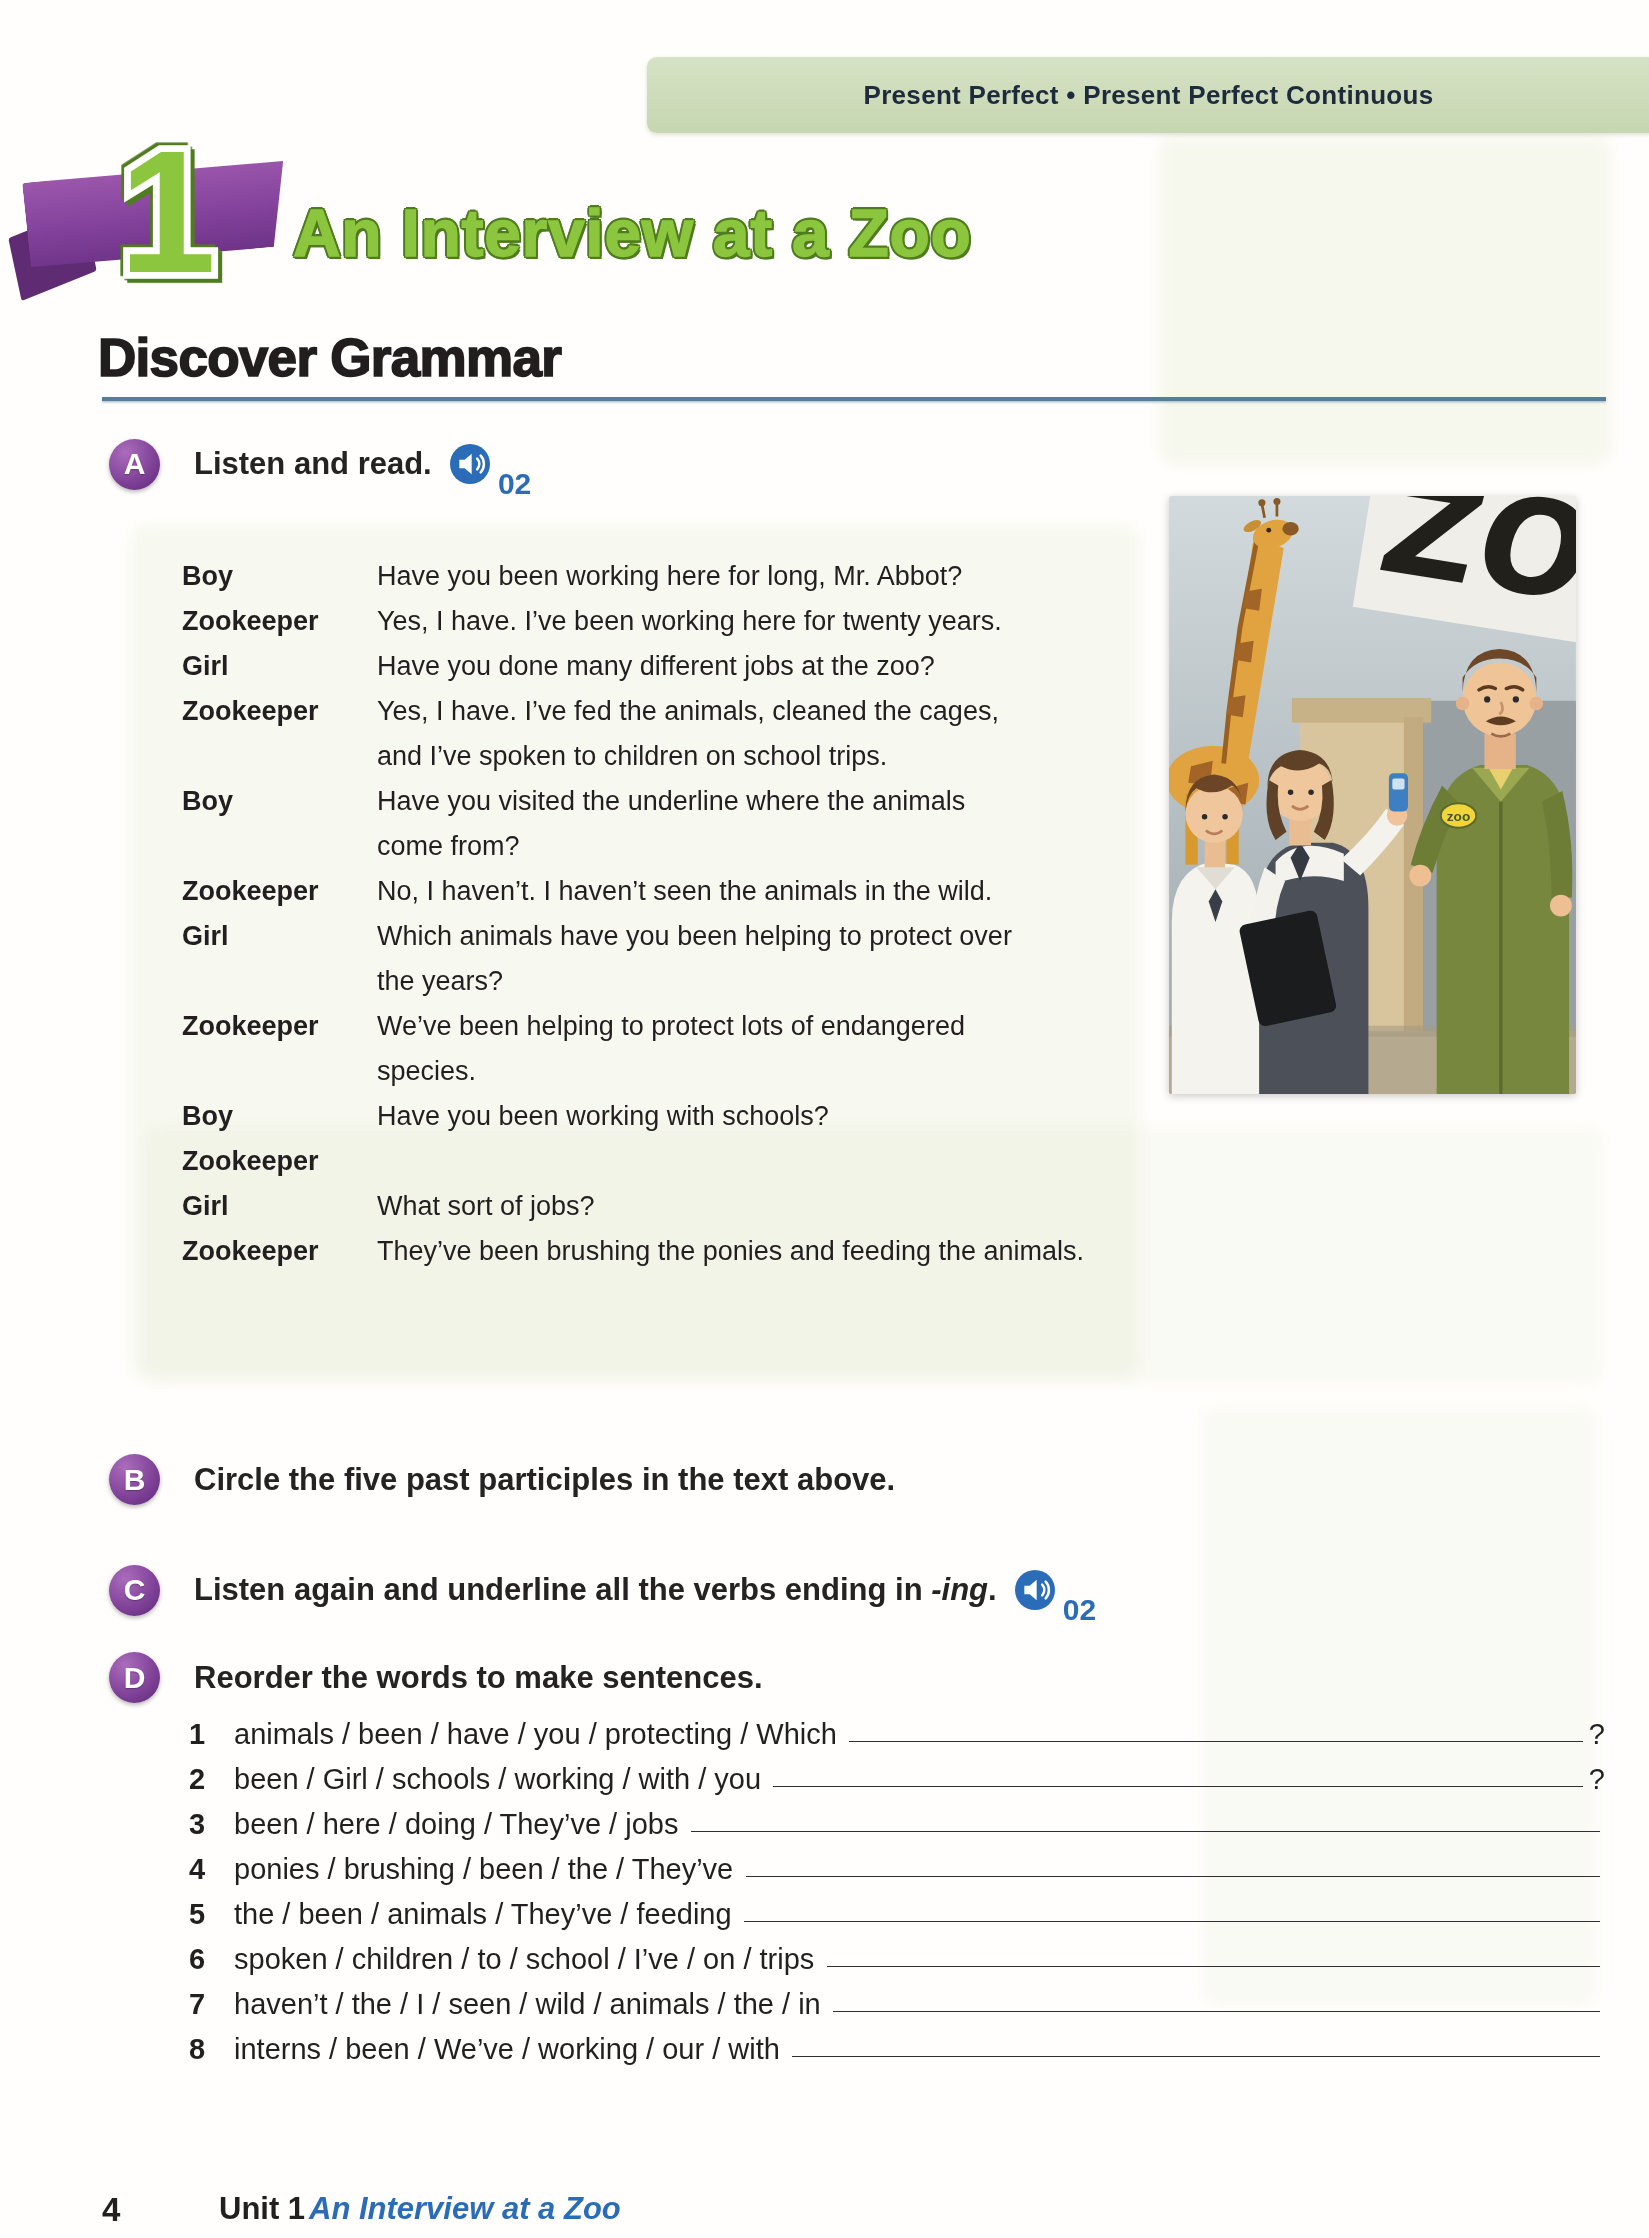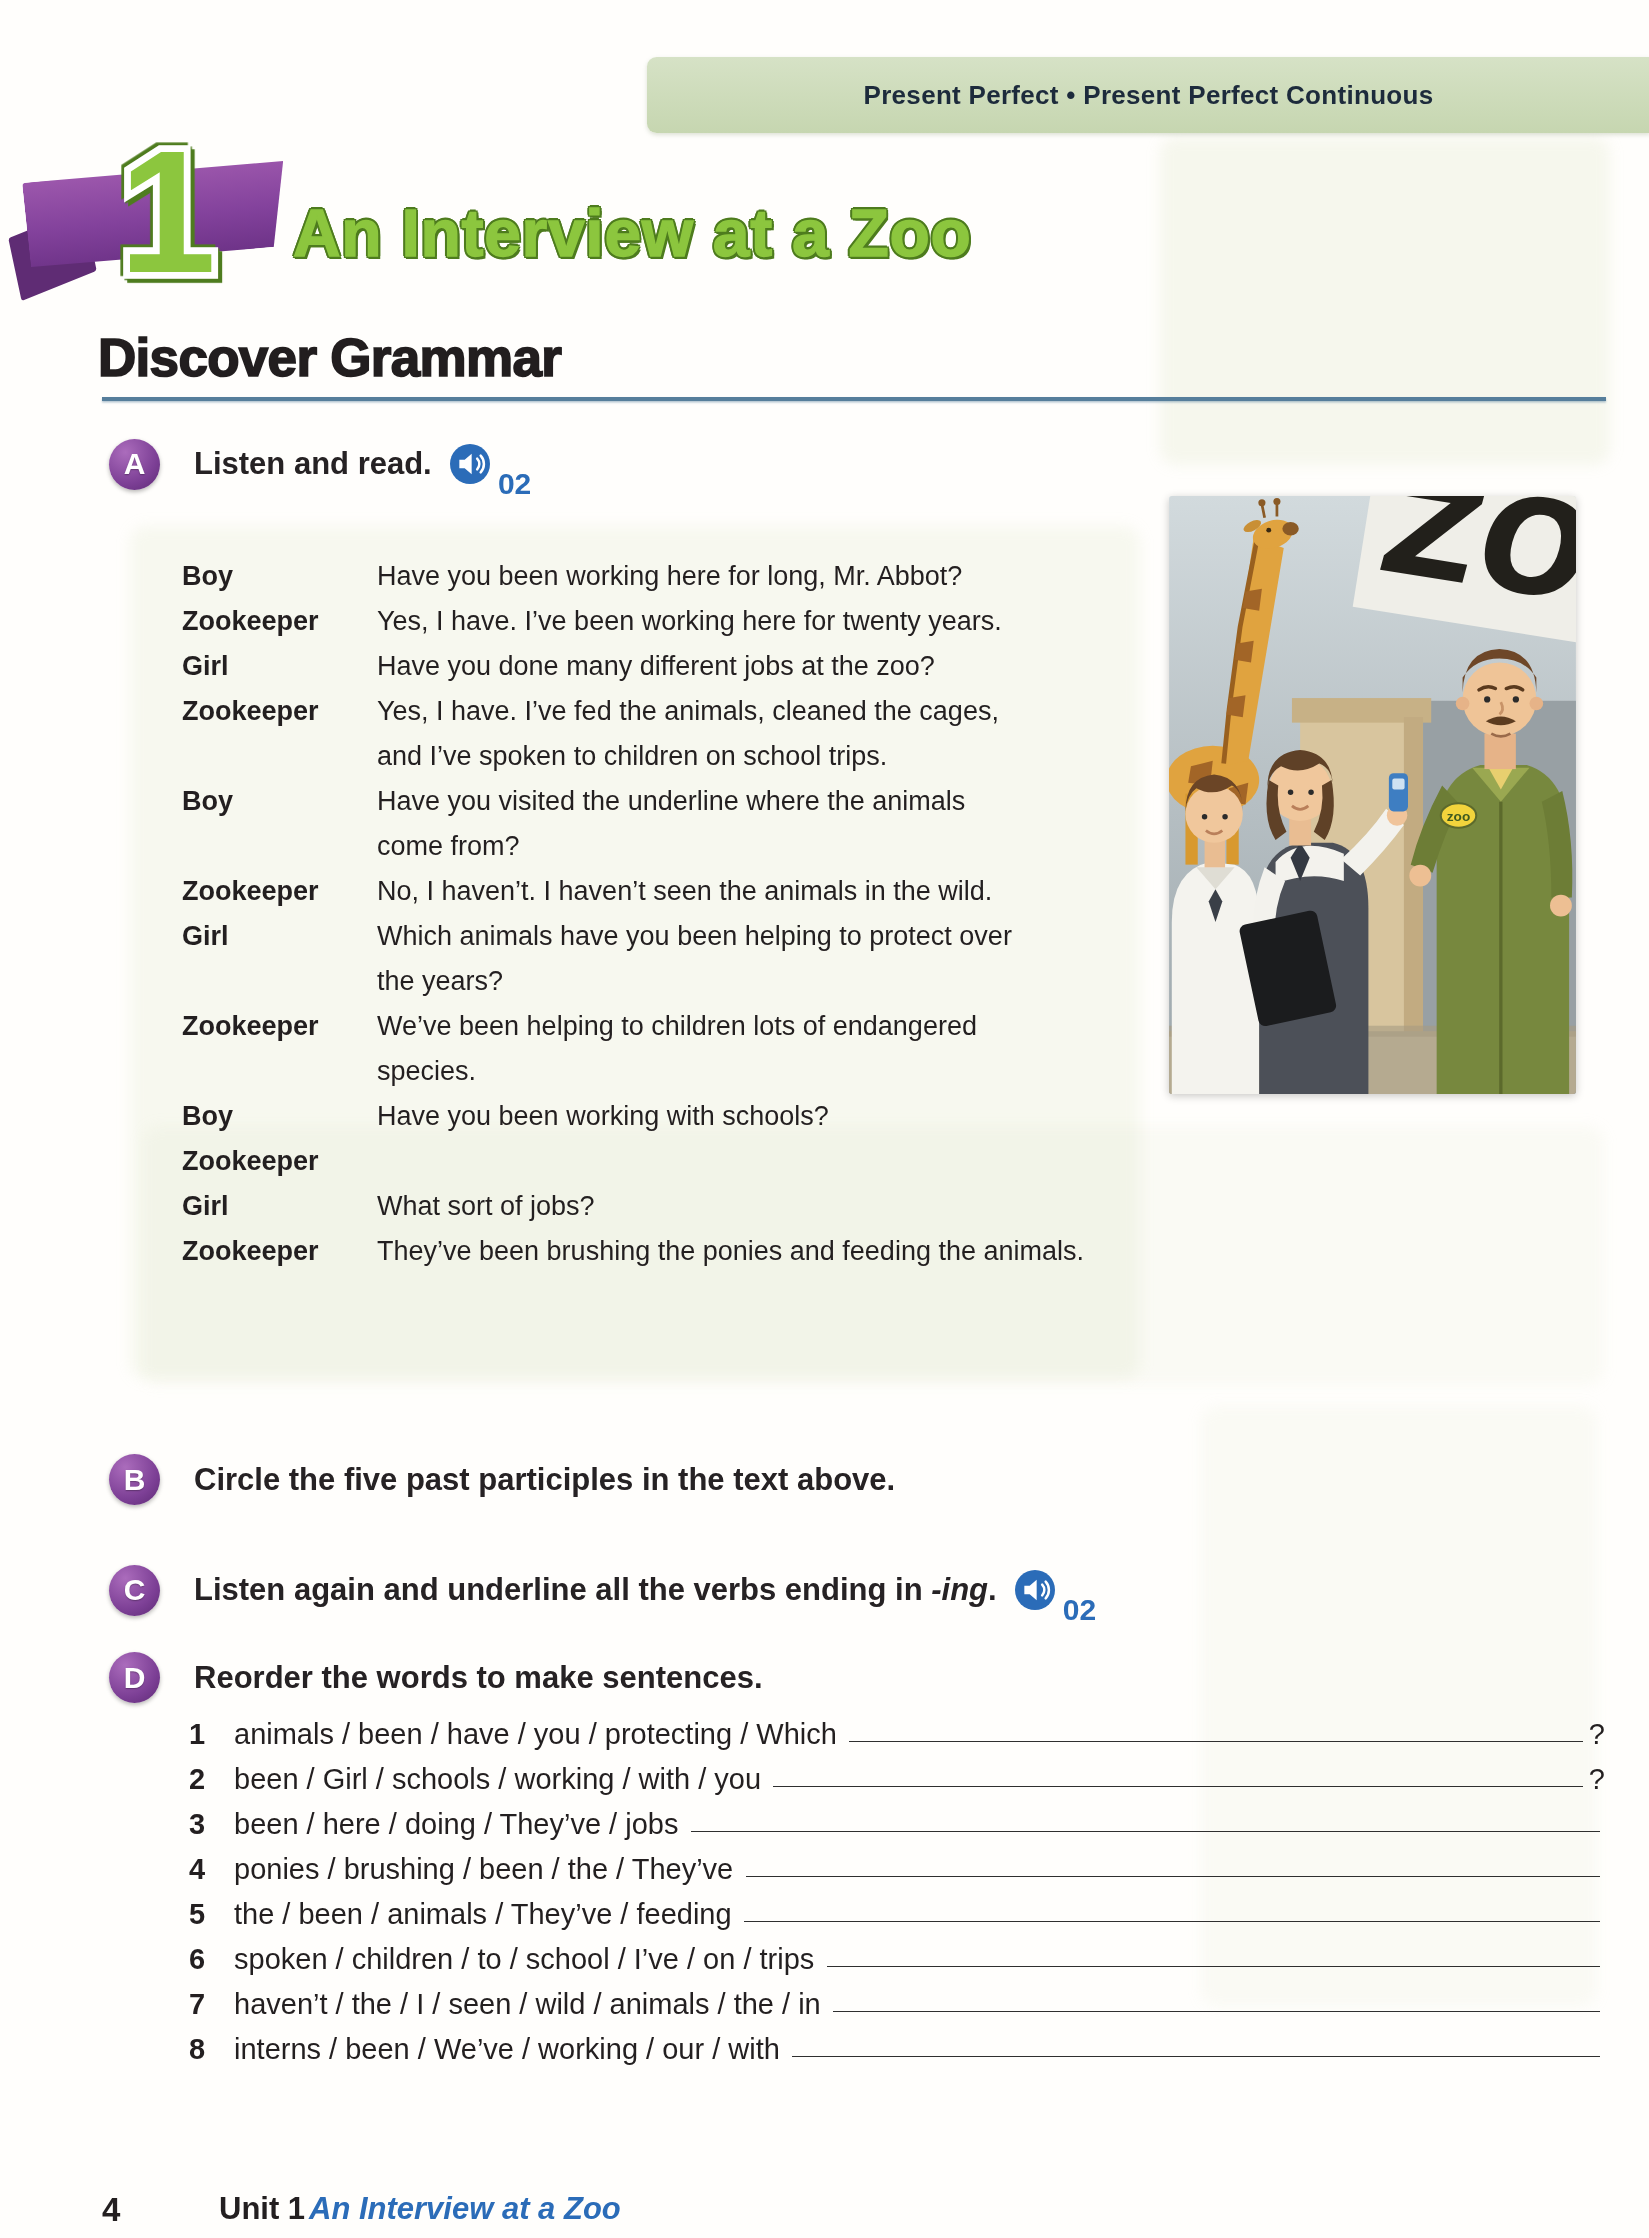--- a/index.html
+++ b/index.html
@@ -160,21 +160,21 @@
     <div class="dlg-row narrow">
         <span class="dlg-speaker">Zookeeper</span>
         <span class="dlg-text">No, I haven’t. I haven’t seen the animals in the wild.</span>
       </div>
     <div class="dlg-row narrow">
         <span class="dlg-speaker">Girl</span>
         <span class="dlg-text">Which animals have you been helping to protect over the years?</span>
       </div>
     <div class="dlg-row narrow">
         <span class="dlg-speaker">Zookeeper</span>
-        <span class="dlg-text">We’ve been helping to children lots of endangered species.</span>
+        <span class="dlg-text">We’ve been helping to protect lots of endangered species.</span>
       </div>
     <div class="dlg-row narrow">
         <span class="dlg-speaker">Boy</span>
         <span class="dlg-text">Have you been working with schools?</span>
       </div>
     <div class="dlg-row">
         <span class="dlg-speaker">Zookeeper</span>
       </div>
     <div class="dlg-row">
         <span class="dlg-speaker">Girl</span>

